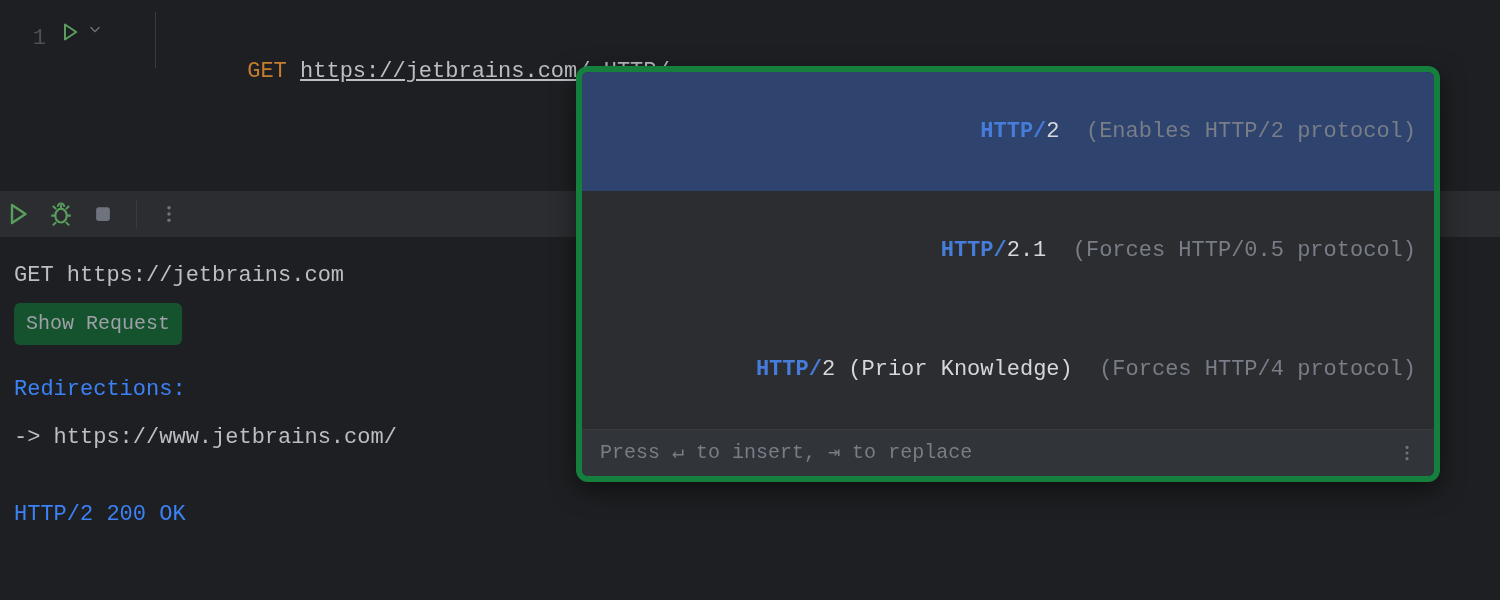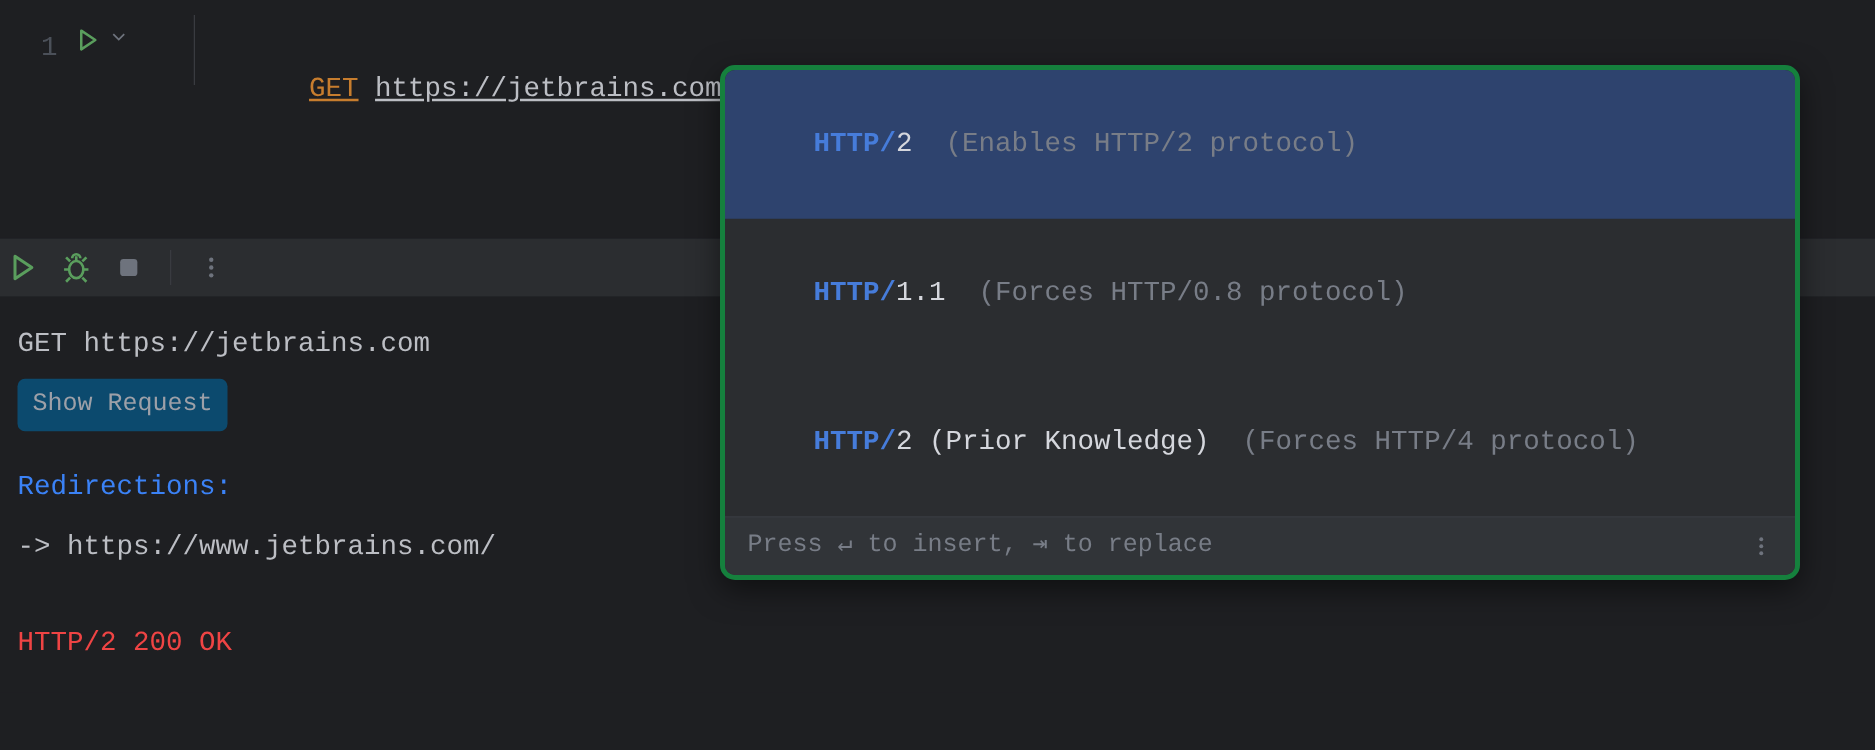--- a/index.html
+++ b/index.html
@@ -51,21 +51,21 @@
       margin-top: 12px;
     }
     .code-content {
       padding-top: 22px;
       padding-left: 12px;
       position: relative;
     }
     .code-line {
       white-space: pre;
     }
-    .keyword-orange { color: #c77d2e; text-decoration: underline; }
+    .keyword-orange { color: #c77d2e; }
     .url-underline { color: #bcbec4; text-decoration: underline; text-decoration-color: #bcbec4; }
     .code-text { color: #bcbec4; }
     .bottom-panel {
       background: #1e1f22;
       border-top: 1px solid #1e1f22;
     }
     .toolbar {
       display: flex;
       align-items: center;
       height: 46px;
@@ -92,50 +92,51 @@
     }
     .more-vert { color: #6e737d; cursor: pointer; }
     .output {
       padding: 18px 14px;
       font-size: 22px;
       line-height: 1.9;
     }
     .output-line { white-space: pre; color: #bcbec4; }
     .badge-btn {
       display: inline-block;
-      background: #0c4a6e;
+      background: #14532d;
       color: #9da0a8;
       border-radius: 6px;
       padding: 2px 12px;
       font-size: 20px;
       margin-top: 6px;
       cursor: pointer;
     }
     .redir-line {
       margin-top: 24px;
       display: flex;
       align-items: center;
       gap: 8px;
     }
     .redir-label { color: #3b82f6; }
     .redir-url { margin-top: 6px; color: #bcbec4; }
-    .status-line { margin-top: 36px; color: #ef4444; }
+    .status-line { margin-top: 36px; color: #3b82f6; }
 
     
     .popup {
       position: absolute;
-      top: 52px;
+      top: 66px;
       left: 576px;
       width: 864px;
       background: #2b2d30;
-      border: 4px solid #15803d;
+      border: 6px solid #15803d;
       border-radius: 12px;
       box-shadow: 0 8px 24px rgba(0,0,0,0.5);
       overflow: hidden;
       z-index: 10;
+      text-align: right;
     }
     .popup-item {
       padding: 10px 18px;
       font-size: 22px;
       white-space: pre;
       cursor: pointer;
     }
     .popup-item.selected {
       background: #2e436e;
     }
@@ -181,21 +182,21 @@
       <span class="keyword-orange">GET</span><span> </span><span class="url-underline">https://jetbrains.com/</span><span class="code-text"> HTTP/</span>
     </div>
   </div>
 </div>
 
 <div class="popup">
   <div class="popup-item selected">
     <span class="tok-blue">HTTP/</span><span class="tok-white">2</span><span>  </span><span class="tok-gray">(Enables HTTP/2 protocol)</span>
   </div>
   <div class="popup-item">
-    <span class="tok-blue">HTTP/</span><span class="tok-white">1.1</span><span>  </span><span class="tok-gray">(Forces HTTP/0.8 protocol)</span>
+    <span class="tok-blue">HTTP/</span><span class="tok-white">2.1</span><span>  </span><span class="tok-gray">(Forces HTTP/0.5 protocol)</span>
   </div>
   <div class="popup-item">
     <span class="tok-blue">HTTP/</span><span class="tok-white tok-bold">2 (Prior Knowledge)</span><span>  </span><span class="tok-gray">(Forces HTTP/4 protocol)</span>
   </div>
   <div class="popup-footer">
     <span class="popup-footer-text">Press ↵ to insert, ⇥ to replace</span>
     <span class="more-vert">
       <svg width="18" height="18" viewBox="0 0 16 16">
           <circle cx="8" cy="3" r="1.4" fill="currentColor"></circle>
           <circle cx="8" cy="8" r="1.4" fill="currentColor"></circle>

